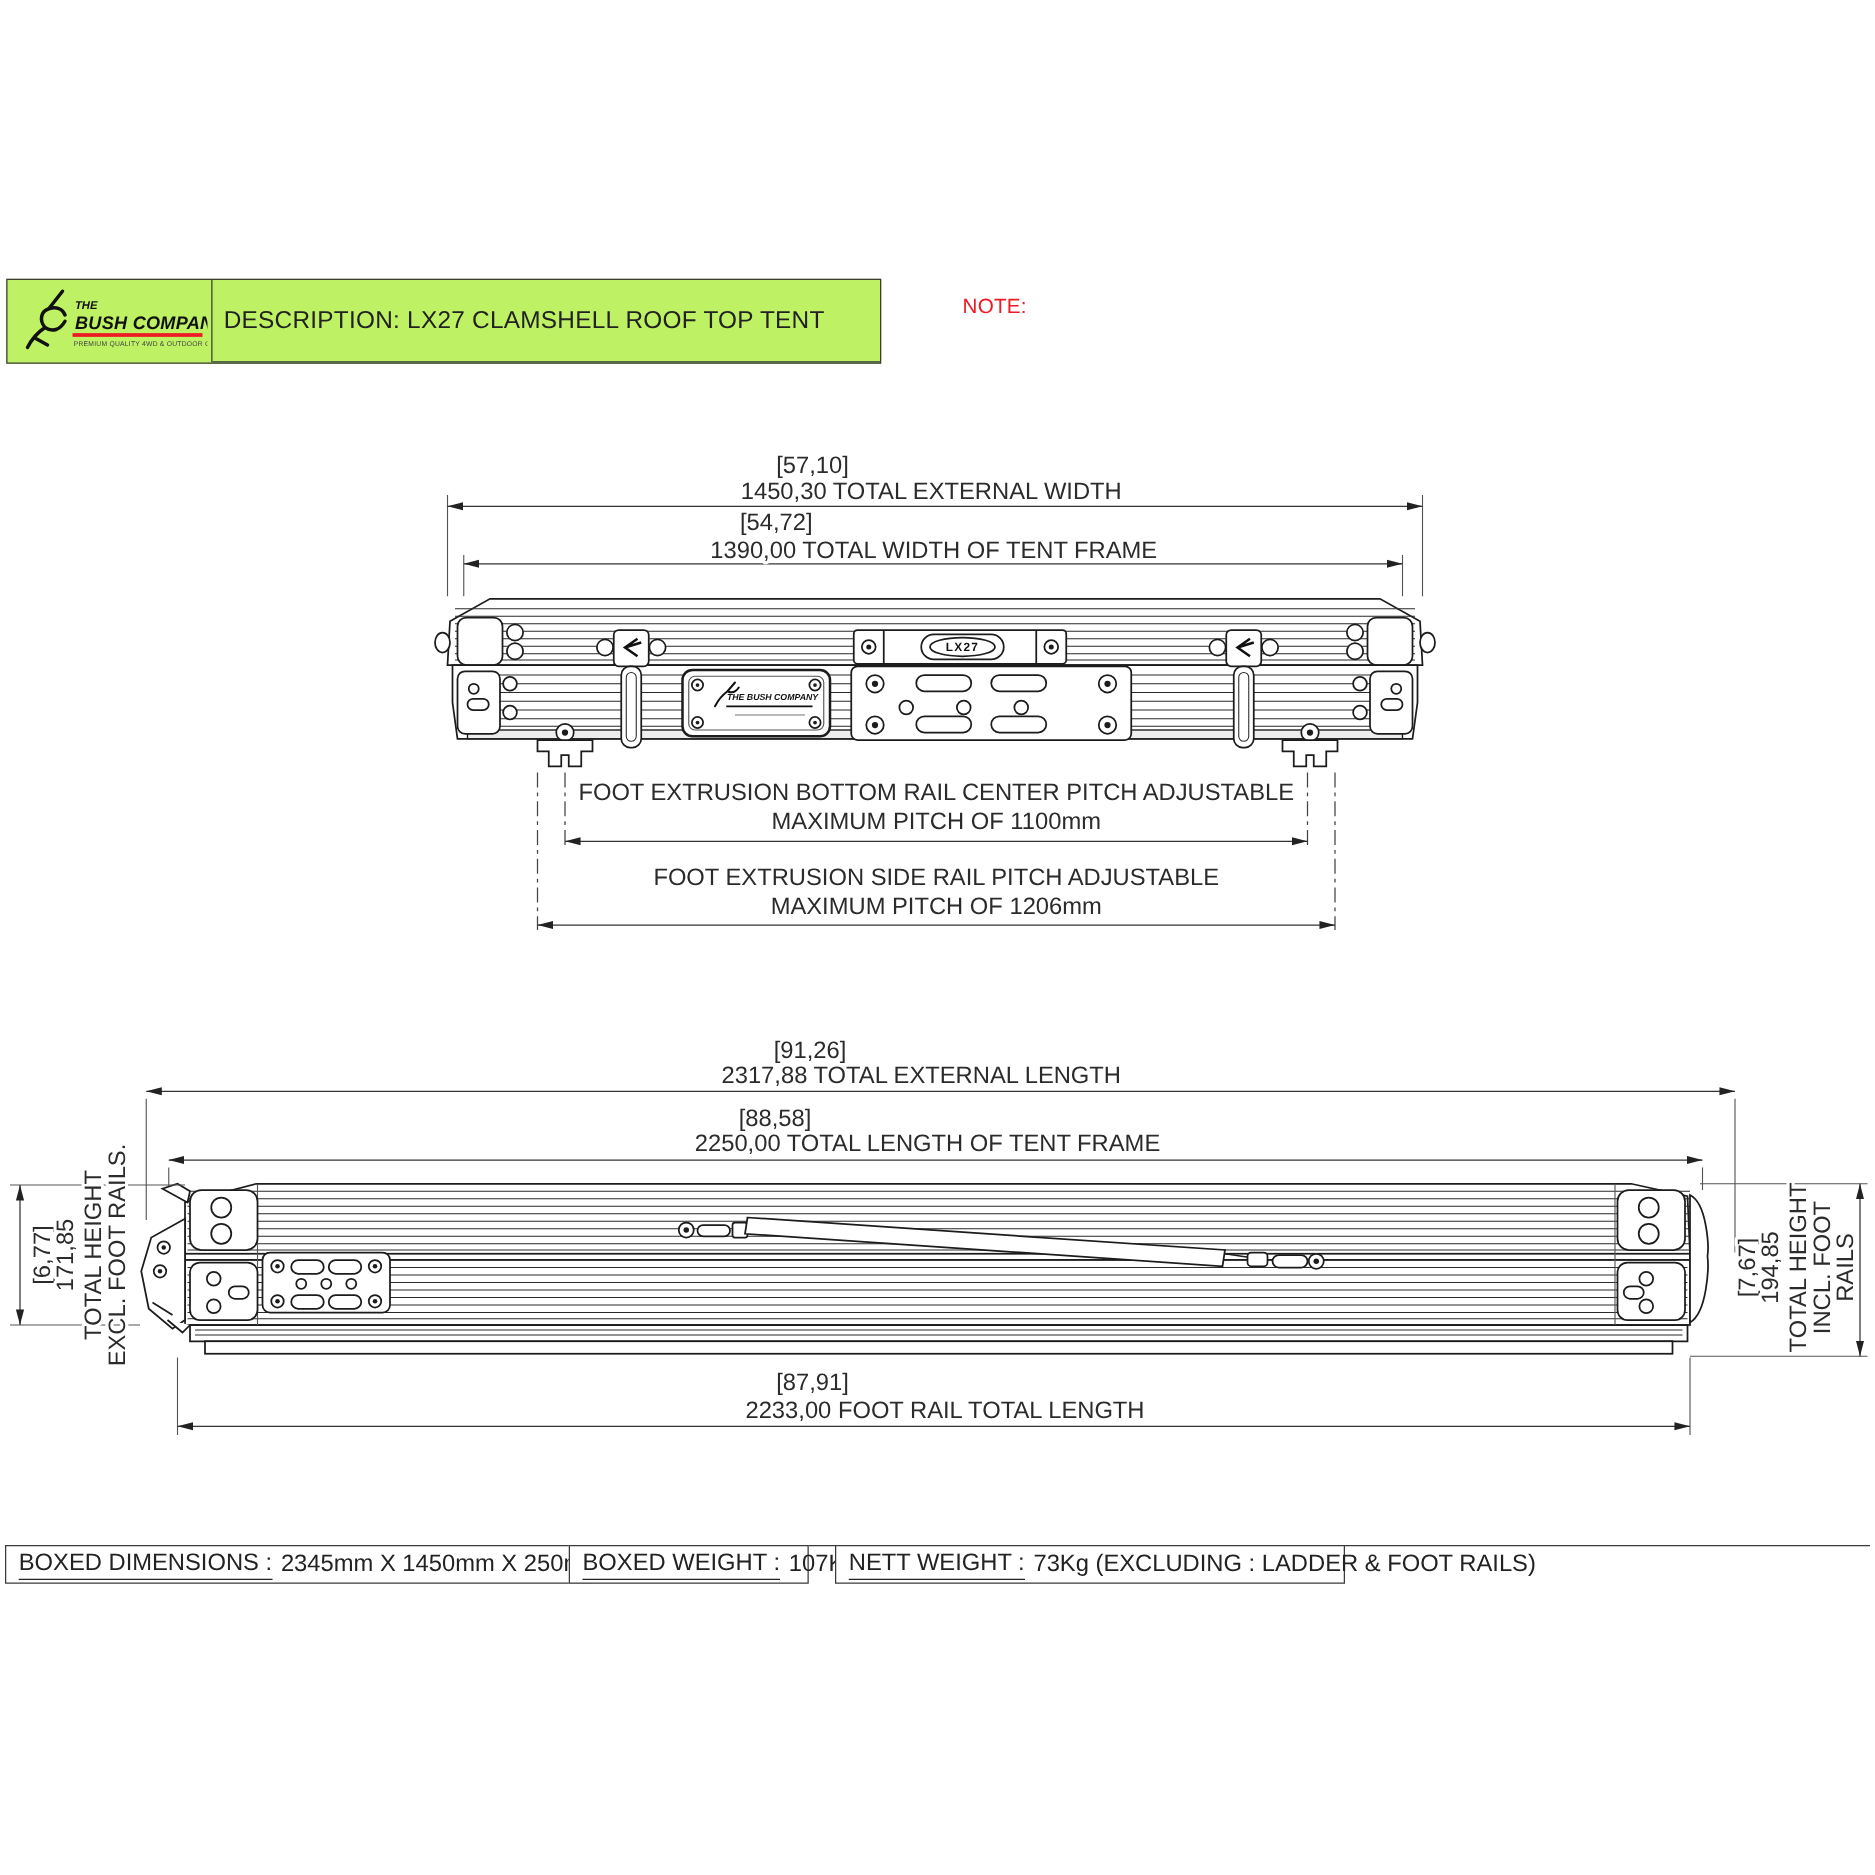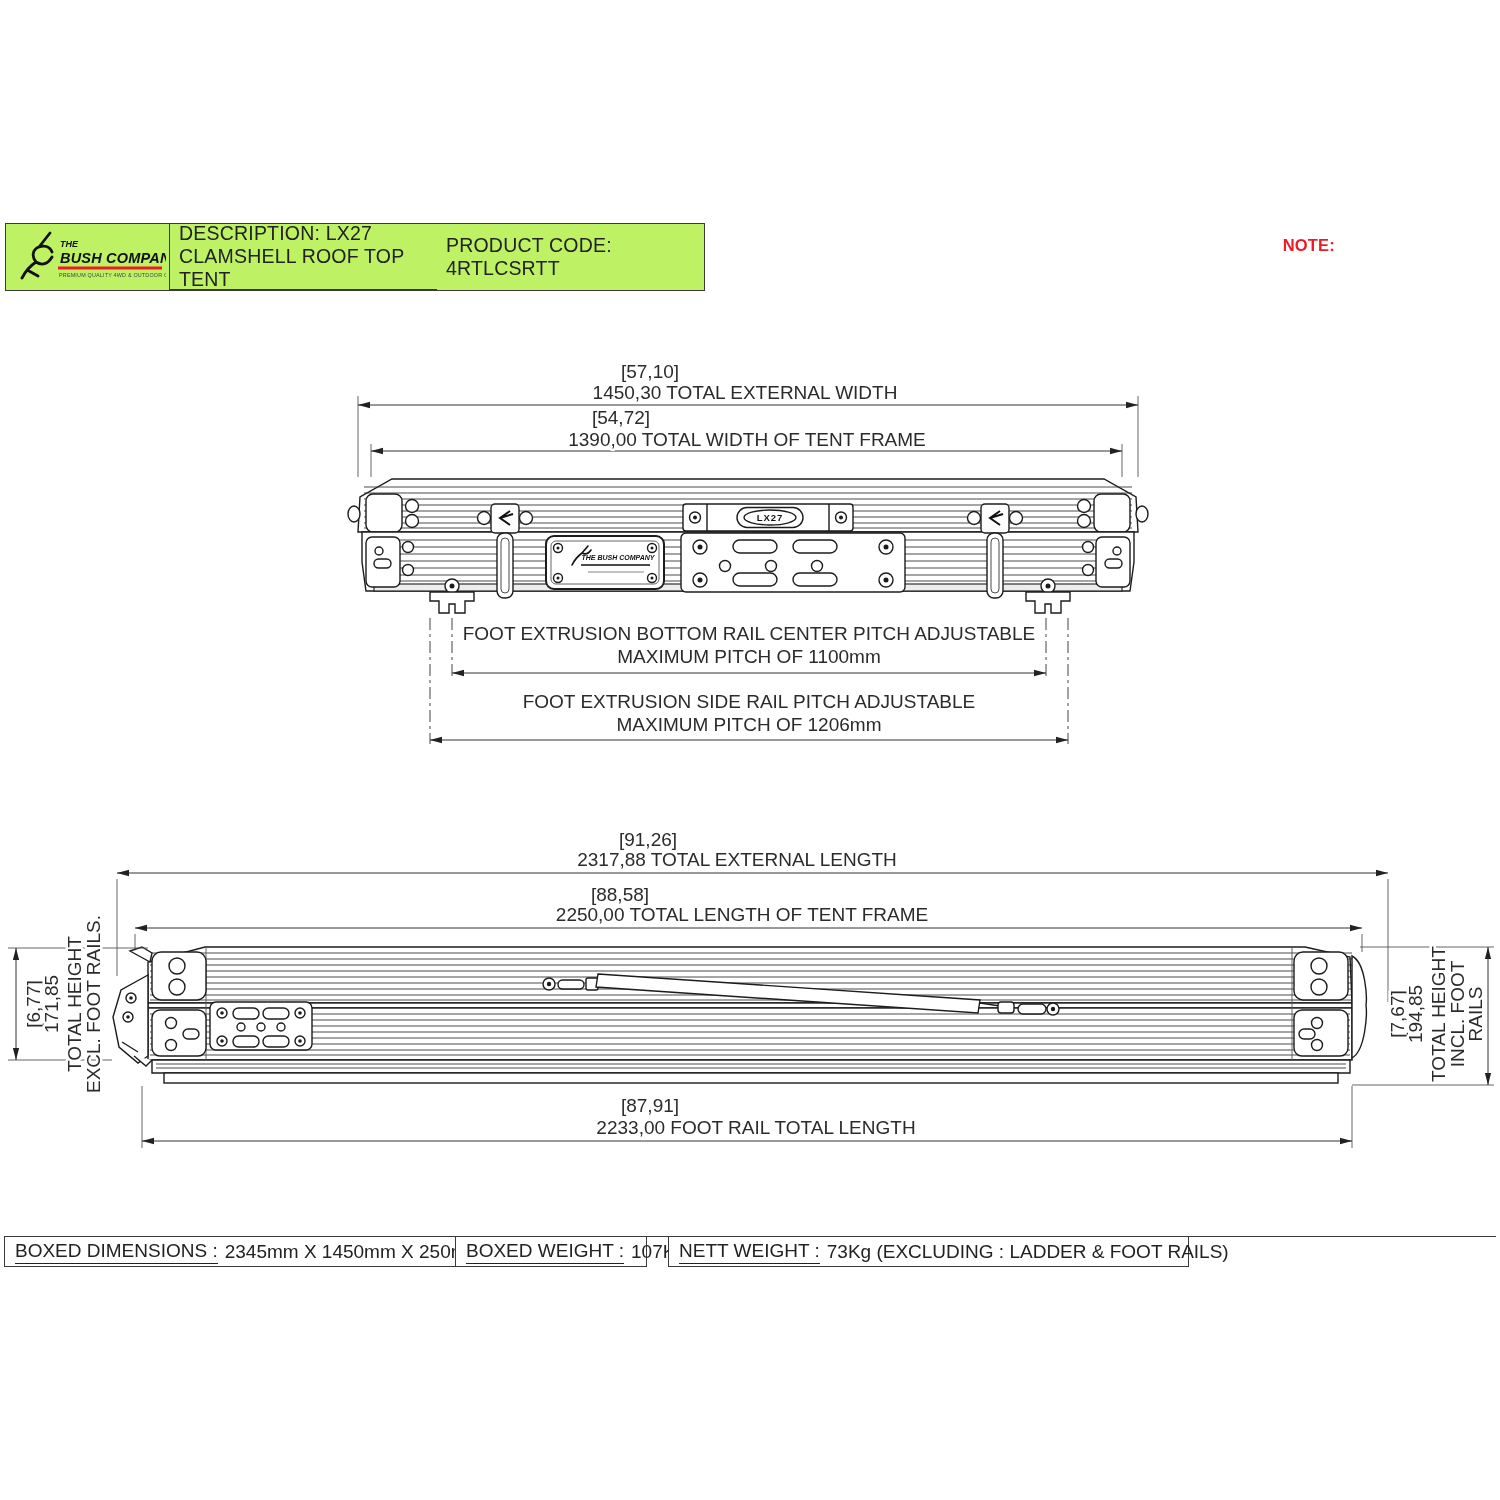--- a/index.html
+++ b/index.html
@@ -22,51 +22,48 @@
   
   .tblock{position:absolute;left:5px;top:223px;width:700px;height:68px;
           border:1.6px solid #3a3a3a;display:flex;background:#bef264;box-sizing:border-box;}
   .logo-cell{width:164px;border-right:1.6px solid #3a3a3a;box-sizing:border-box;
              display:flex;align-items:center;justify-content:center;}
   .trows{flex:1;display:flex;}
   .trow{flex:1;display:flex;align-items:center;padding-left:9px;font-size:19.5px;
         letter-spacing:.2px;color:#222;box-sizing:border-box;}
   .trow.first{border-bottom:1.6px solid #3a3a3a;}
   
-  .note{position:absolute;left:770px;top:236px;width:565px;text-align:right;
-        font-weight:bold;font-size:16.5px;line-height:1.16;letter-spacing:.2px;}
+  .note{position:absolute;left:770px;top:236px;width:565px;text-align:left;
+        font-weight:normal;font-size:16.5px;line-height:1.16;letter-spacing:.2px;}
   
   .frule{position:absolute;left:4px;top:1236px;width:1492px;border-top:1.7px solid #3a3a3a;}
   .fcell{position:absolute;top:1236px;height:31px;border:1.7px solid #3a3a3a;background:#fff;
          display:flex;align-items:center;padding:0 10px;font-size:19px;color:#222;
          box-sizing:border-box;white-space:nowrap;}
   .fcell .lab{border-bottom:1.8px solid #222;padding-bottom:1px;margin-right:7px;}
   .c1{left:4px;width:470px;}
   .c2{left:455px;width:192px;}
-  .c3{left:668px;width:521px;}
+  .c3{left:668px;width:408px;}
 </style>
 </head>
 <body>
 
 <div class="tblock">
   <div class="logo-cell">
     <svg width="156" height="62" viewBox="0 0 156 62" style="position:static">
       <path d="M12 52 C16 44 20 40 26 36 M26 36 C21 30 23 23 29 21 M29 21 L40 7 M29 21 C35 19 40 21 42 26 M26 36 C32 40 38 38 42 31 M19 45 L28 50" fill="none" stroke="#111" stroke-width="2.8" stroke-linecap="round"></path>
       <text x="50" y="21" style="font:italic bold 9px 'Liberation Sans',sans-serif;fill:#111">THE</text>
       <text x="50" y="37" style="font:italic bold 14.5px 'Liberation Sans',sans-serif;fill:#111;letter-spacing:.2px">BUSH COMPANY</text>
       <rect x="48" y="40.5" width="104" height="3" fill="#ed1c24"></rect>
       <text x="49" y="51" style="font:5.4px 'Liberation Sans',sans-serif;fill:#444;letter-spacing:.2px">PREMIUM QUALITY 4WD &amp; OUTDOOR GEAR</text>
     </svg>
   </div>
   <div class="trows">
     <div class="trow first">
       <span>DESCRIPTION: LX27 CLAMSHELL ROOF TOP TENT</span>
-    </div>
-    <div class="trow">
-      <span>PRODUCT CODE: 4RTLCSRTT</span>
     </div>
   </div>
 </div>
 
 <div class="note" style="color:#ed1c24">
   <div>NOTE:</div>
 </div>
 
 <svg width="1500" height="1500" viewBox="0 0 1500 1500">
   <defs>

